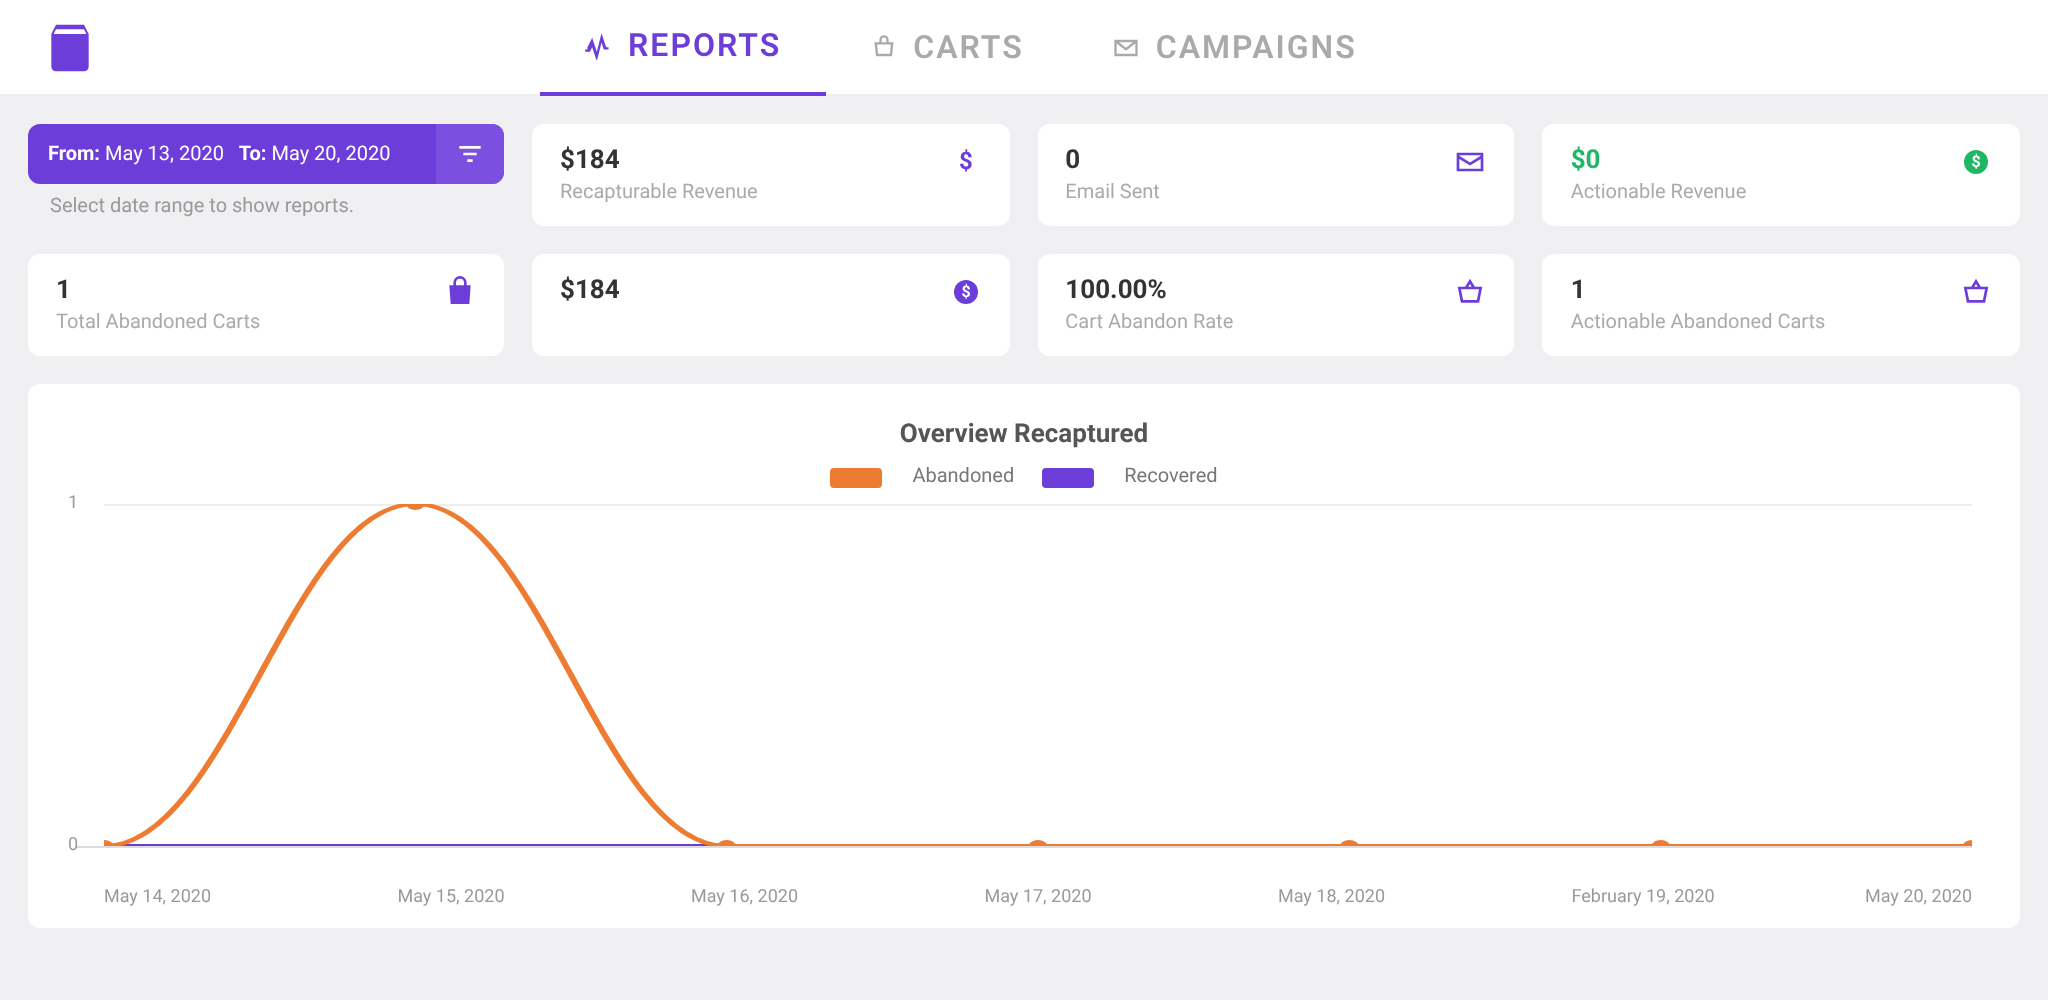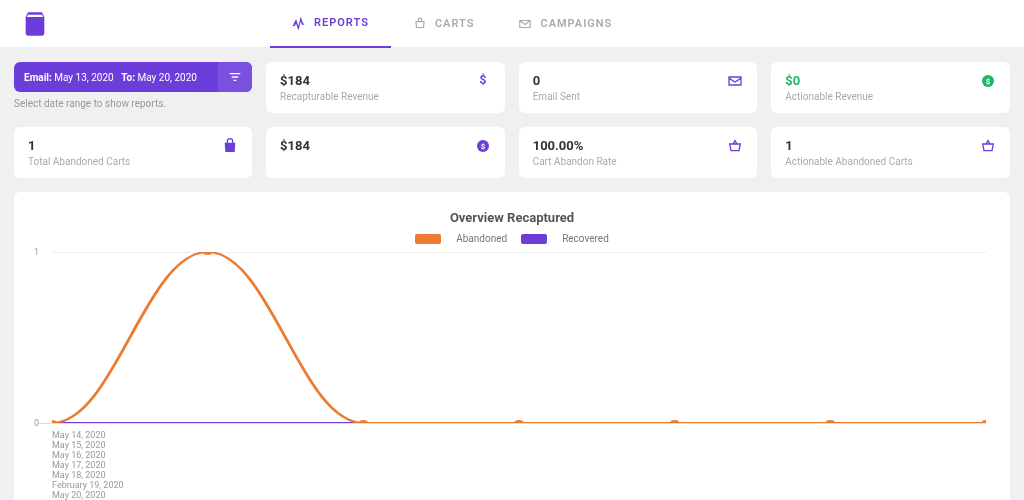--- a/index.html
+++ b/index.html
@@ -2,49 +2,49 @@
 <html><head>
 <meta charset="utf-8">
 <style>
 * { margin: 0; padding: 0; box-sizing: border-box; }
 body { font-family: -apple-system, BlinkMacSystemFont, "Segoe UI", Roboto, sans-serif; background: #f0f0f2; color: #333; width: 1024px; height: 500px; overflow: hidden; }
 
 
 .header { background: #fff; display: flex; align-items: center; height: 48px; border-bottom: 1px solid #eee; }
 .logo { width: 70px; display: flex; align-items: center; justify-content: center; }
 .nav { display: flex; gap: 0; margin-left: 200px; }
-.nav-item { display: flex; align-items: center; gap: 8px; padding: 0 22px; height: 48px; color: #aaa; font-size: 11px; font-weight: 600; letter-spacing: 1px; cursor: pointer; }
+.nav-item { display: flex; align-items: center; gap: 8px; padding: 0 22px; height: 48px; color: #aaa; font-size: 16px; font-weight: 600; letter-spacing: 1px; cursor: pointer; }
 .nav-item.active { color: #6d3dd9; border-bottom: 2px solid #6d3dd9; }
 .nav-item svg { width: 14px; height: 14px; }
 .doc-btn { margin-left: auto; margin-right: 14px; background: #ed7b32; color: #fff; border: none; border-radius: 20px; padding: 10px 25px; font-size: 12px; font-weight: 600; cursor: pointer; }
 
 
 .container { padding: 14px; }
 .row { display: flex; gap: 14px; margin-bottom: 14px; }
 .date-col { width: 238px; display: flex; flex-direction: column; gap: 6px; }
 .date-range { background: #6d3dd9; color: #fff; border-radius: 6px; display: flex; align-items: center; height: 30px; padding: 0 10px; font-size: 10px; position: relative; }
 .date-range .filter-ic { position: absolute; right: 0; top: 0; height: 100%; width: 34px; background: #7b4fe0; display: flex; align-items: center; justify-content: center; border-radius: 0 6px 6px 0; }
-.hint { font-size: 10px; color: #999; }
+.hint { font-size: 10px; color: #999; margin-left: 11px; }
 .card { background: #fff; border-radius: 6px; padding: 11px 14px; flex: 1; position: relative; min-height: 48px; }
 .card-val { font-size: 13px; font-weight: 700; color: #333; margin-bottom: 3px; }
 .card-val.green { color: #1fb666; }
 .card-lbl { font-size: 10px; color: #aaa; }
 .card-ic { position: absolute; right: 14px; top: 11px; }
 .card-ic svg { width: 16px; height: 16px; }
 
 
 .chart-card { background: #fff; border-radius: 6px; padding: 18px 24px 10px; }
 .chart-title { text-align: center; font-size: 13px; font-weight: 700; color: #555; margin-bottom: 8px; }
 .legend { display: flex; justify-content: center; gap: 14px; font-size: 10px; color: #777; margin-bottom: 8px; }
 .leg-item { display: flex; align-items: center; gap: 15px; }
 .swatch { width: 26px; height: 10px; border-radius: 2px; }
 .plot { position: relative; height: 172px; border-bottom: 1px solid #ddd; }
 .ytick { position: absolute; left: -4px; font-size: 9px; color: #999; transform: translateY(-50%); }
 .gridline { position: absolute; left: 14px; right: 0; border-top: 1px solid #eee; }
-.xlabels { display: flex; font-size: 9px; color: #999; margin-top: 6px; padding-left: 14px; flex-direction: column; }
+.xlabels { display: flex; font-size: 9px; color: #999; margin-top: 20px; padding-left: 14px; }
 .xlabels span { flex: 1; }
 .xlabels span:last-child { flex: 0; white-space: nowrap; }
 svg.curve { position: absolute; left: 14px; top: 0; width: calc(100% - 14px); height: 100%; }
 .marker { fill: #ed7b32; }
 </style>
 </head>
 <body>
 
 <div class="header">
   <div class="logo">
@@ -72,21 +72,21 @@
         <span>CAMPAIGNS</span>
       </div>
   </div>
 </div>
 
 <div class="container">
 
   <div class="row">
     <div class="date-col">
       <div class="date-range">
-        <b>Email:</b>&nbsp;<span>May 13, 2020</span>&nbsp;&nbsp;&nbsp;<b>To:</b>&nbsp;<span>May 20, 2020</span>
+        <b>From:</b>&nbsp;<span>May 13, 2020</span>&nbsp;&nbsp;&nbsp;<b>To:</b>&nbsp;<span>May 20, 2020</span>
         <span class="filter-ic">
             <svg width="16" height="16" viewBox="0 0 24 24">
               <path stroke="#fff" stroke-width="2" fill="none" d="M4 7h16M7 12h10M10 17h4"></path>
             </svg>
           </span>
       </div>
       <span class="hint">Select date range to show reports.</span>
     </div>
     <div class="card">
       <div class="card-val">$184</div>

